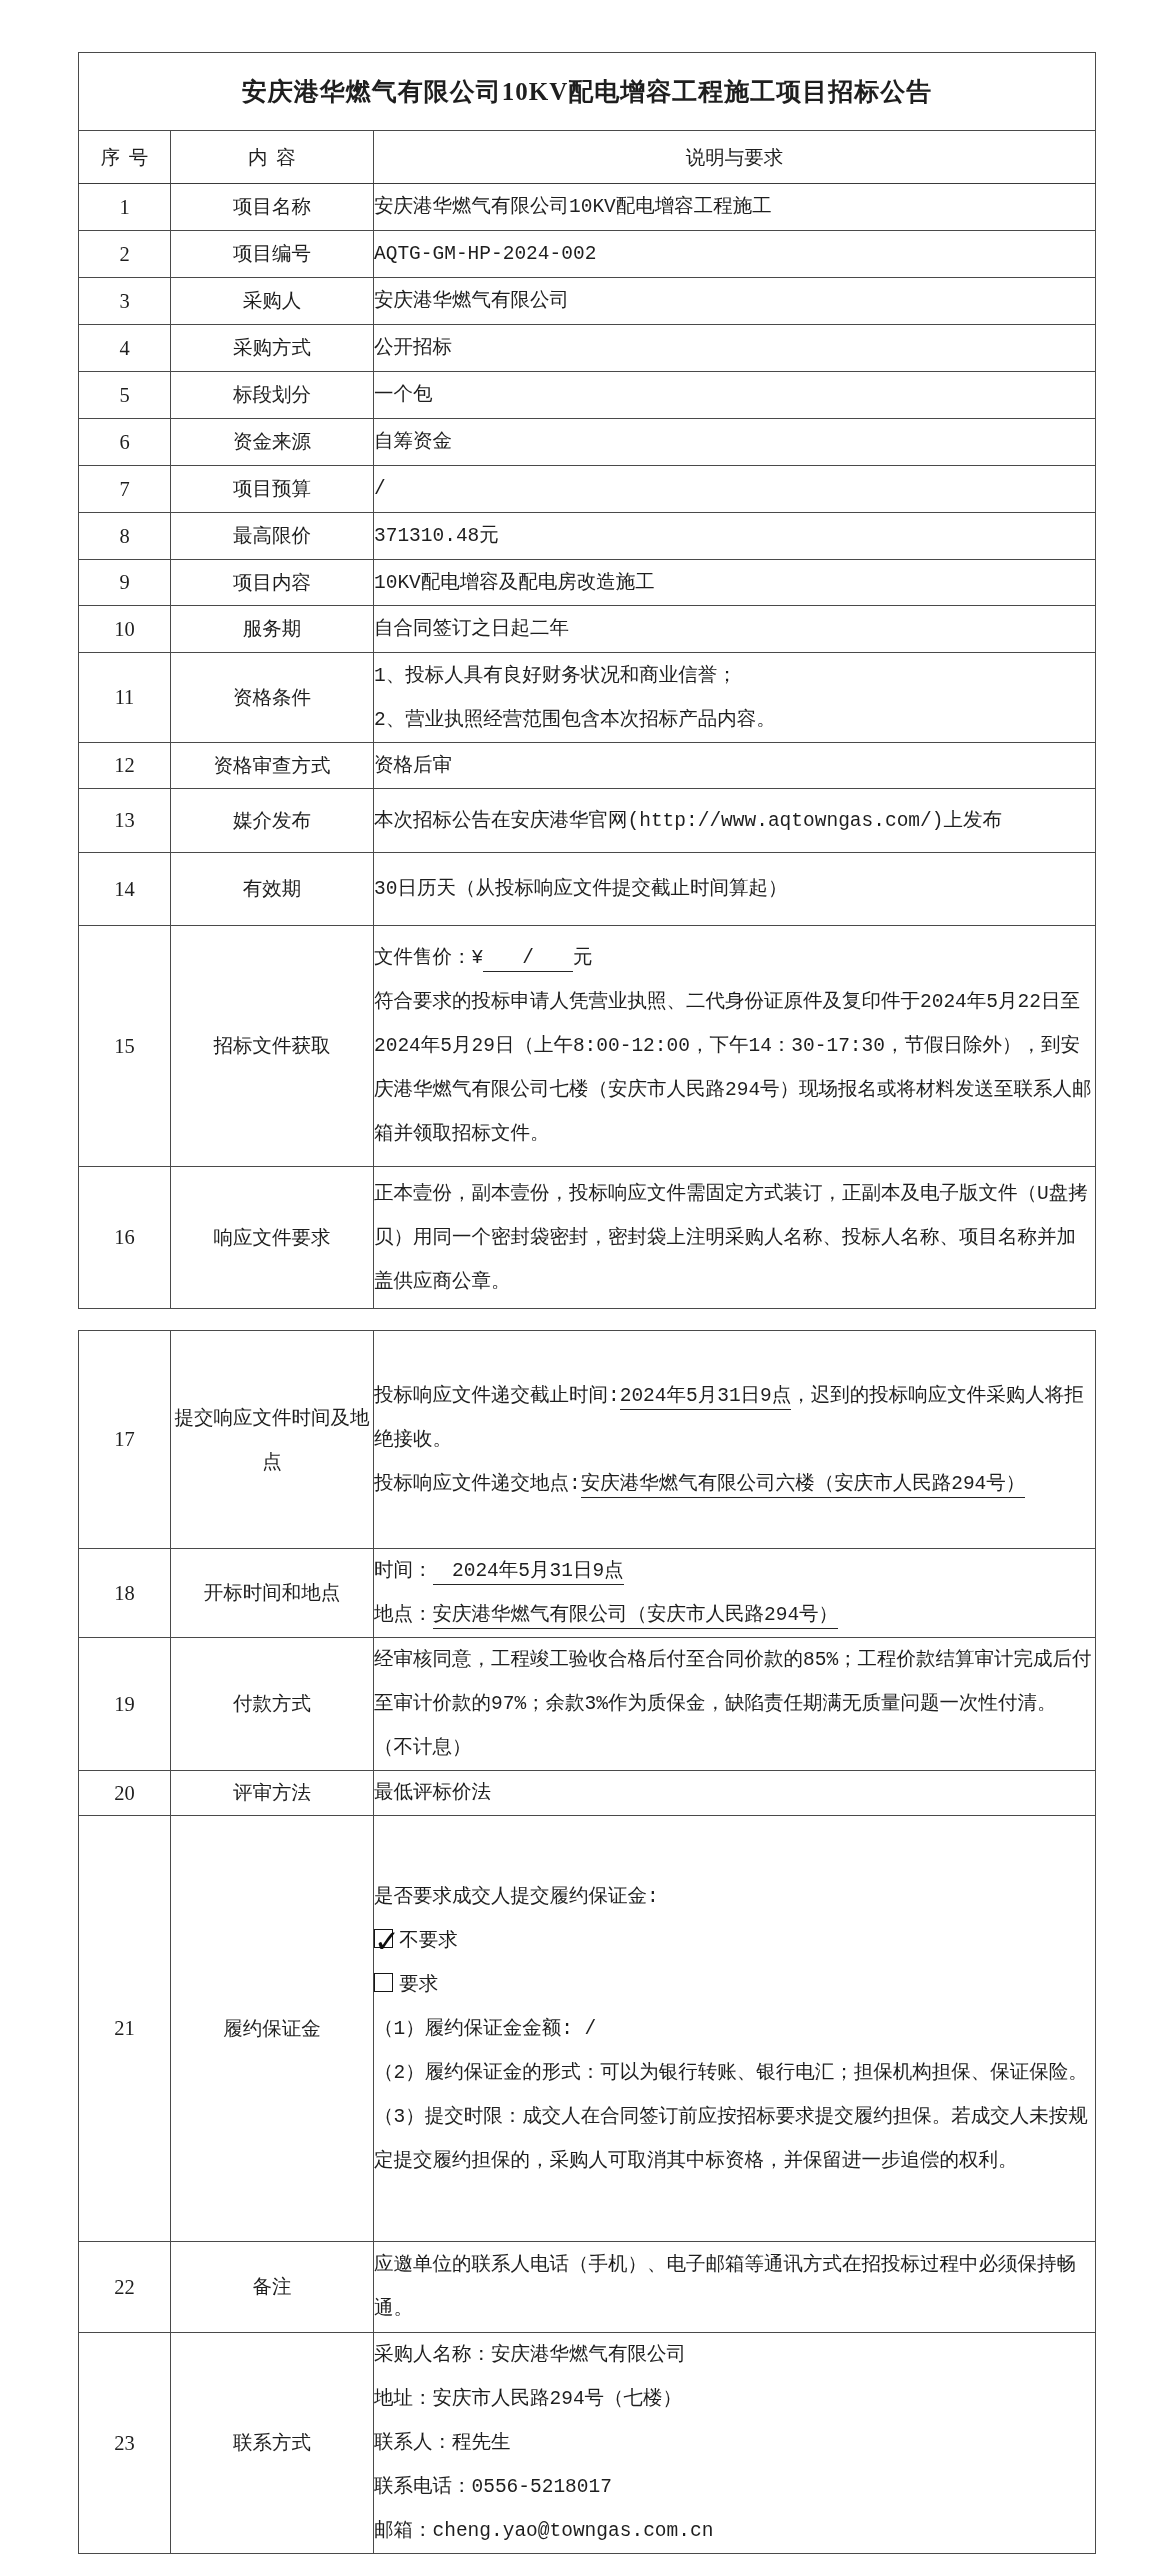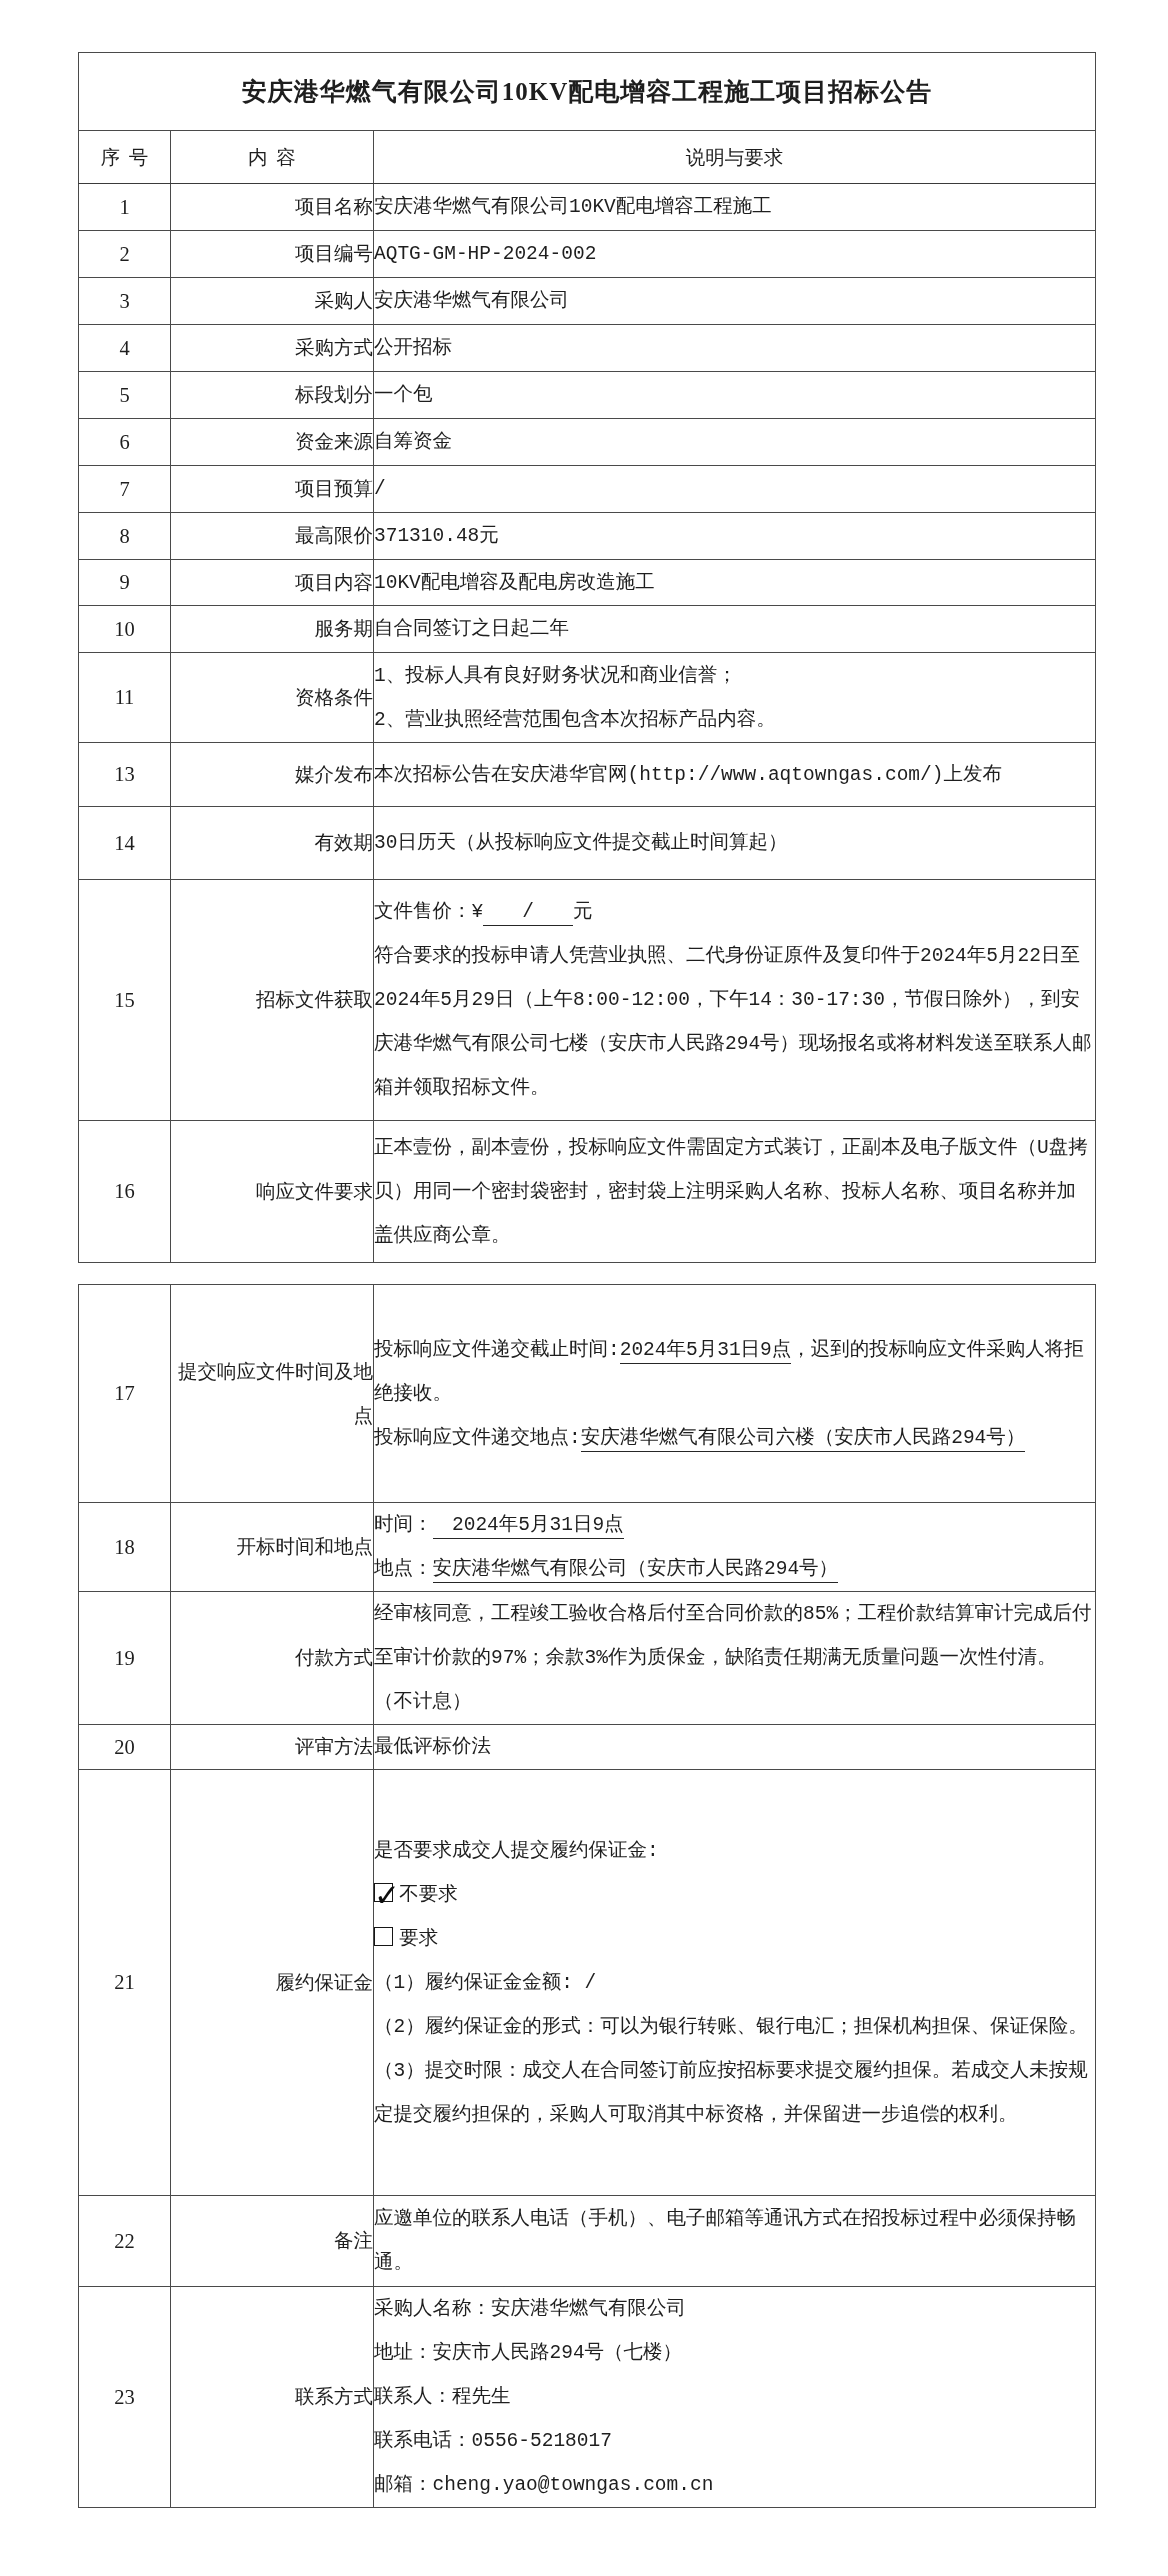--- a/index.html
+++ b/index.html
@@ -49,21 +49,21 @@
     text-align:center;
     border-bottom:1.9px solid var(--border-heavy);
   }
   tr.header-row th.sp{letter-spacing:0.45em;text-indent:0.45em;}
   td.no-cell{
     text-align:center;
     font-size:20.5px;
     font-family:"Liberation Serif","DejaVu Serif",serif;
   }
   td.label-cell{
-    text-align:right;
+    text-align:center;
     font-size:19.5px;
     line-height:44px;
     padding:0 27px;
   }
   td.desc-cell{
     font-size:19.5px;
     line-height:44px;
     padding:7.8px 13.6px 7.8px 12.7px;
     text-align:left;
   }
@@ -184,20 +184,27 @@
           </td>
         </tr>
         <tr style="height: 90px;">
           <td class="no-cell">11</td>
           <td class="label-cell">资格条件</td>
           <td class="desc-cell">
             <p>1、投标人具有良好财务状况和商业信誉；</p>
             <p>2、营业执照经营范围包含本次招标产品内容。</p>
           </td>
         </tr>
+        <tr style="height: 46px;">
+          <td class="no-cell">12</td>
+          <td class="label-cell">资格审查方式</td>
+          <td class="desc-cell">
+            <p>资格后审</p>
+          </td>
+        </tr>
         <tr style="height: 64px;">
           <td class="no-cell">13</td>
           <td class="label-cell">媒介发布</td>
           <td class="desc-cell">
             <p>本次招标公告在安庆港华官网(http://www.aqtowngas.com/)上发布</p>
           </td>
         </tr>
         <tr style="height: 73px;">
           <td class="no-cell">14</td>
           <td class="label-cell">有效期</td>

